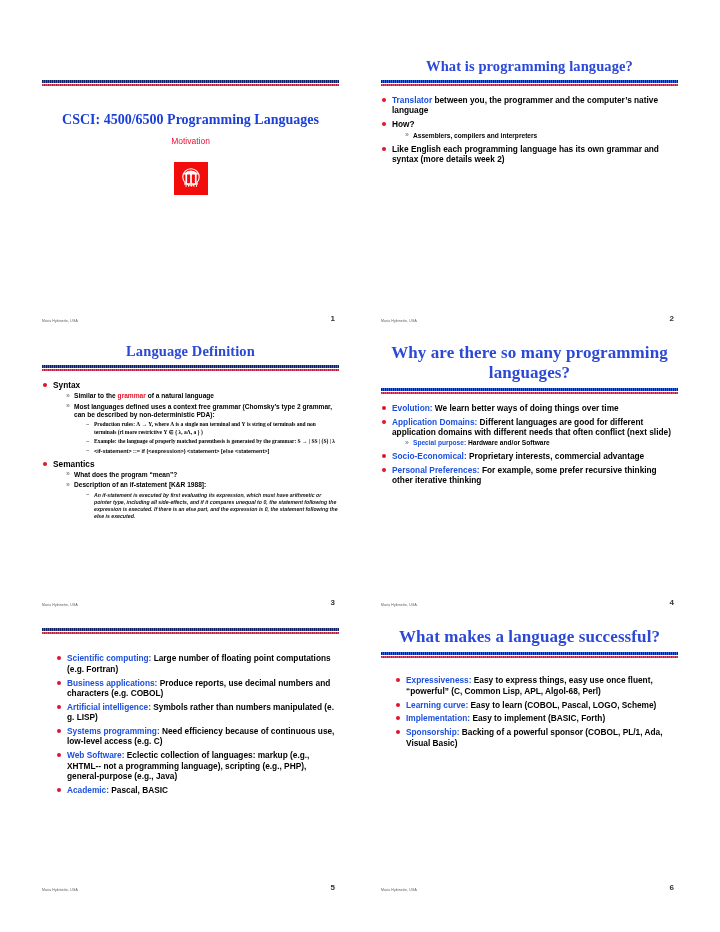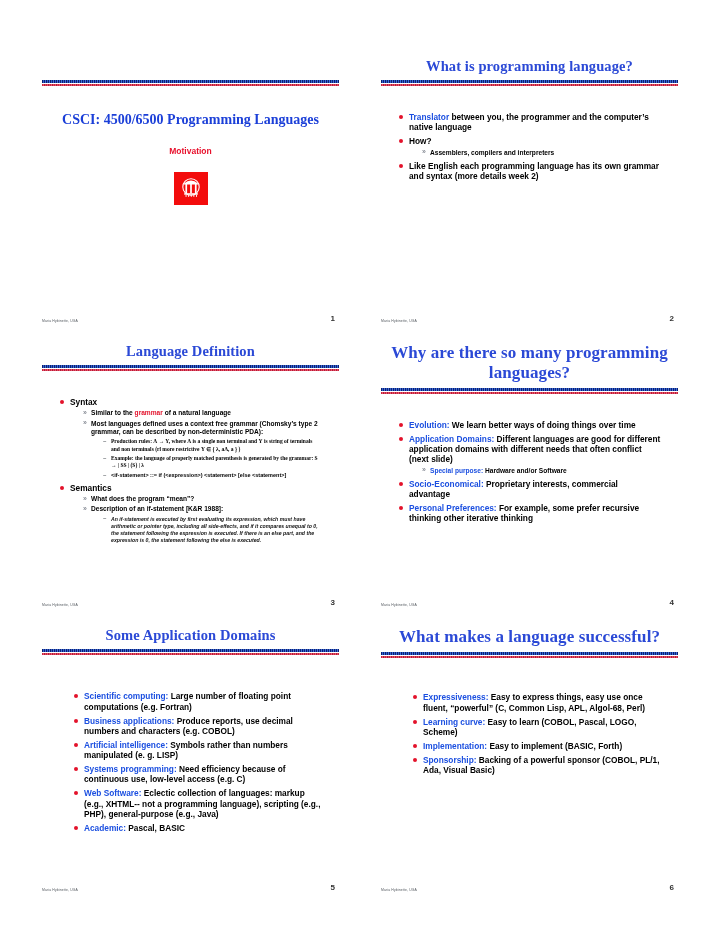--- a/index.html
+++ b/index.html
@@ -113,40 +113,40 @@
   .course-title {
     font-family: "Liberation Serif", serif;
     font-weight: bold;
     color: #1B3FD8;
     font-size: 14px;
     line-height: 1.25;
     text-align: center;
     margin: 0;
   }
   .subtitle-motivation {
-    margin-top: 17px;
+    margin-top: 7px;
     font-size: 8.5px;
-    font-weight: bold;
+    font-weight: normal;
     color: #E8112D;
     text-align: center;
   }
   .logo {
     margin-top: 16px;
     width: 34px;
     height: 33px;
     background: #F30C0C;
     display: flex;
     align-items: center;
     justify-content: center;
   }
 
   
   ul.lvl1 {
     list-style: none;
-    margin: 17px;
+    margin: 0;
     padding: 0;
   }
   ul.lvl1 > li {
     position: relative;
     padding-left: 11px;
     margin-bottom: 3.5px;
     font-size: 8.3px;
     font-weight: bold;
     color: #000000;
     line-height: 1.25;
@@ -360,21 +360,20 @@
         <li><span class="b1"></span><span class="kw-blue">Personal Preferences:</span><span> For example, some prefer recursive thinking other iterative thinking</span></li>
       </ul>
     </div>
     <div class="slide-footer">
       <div class="footer-credit">Maria Hybinette, UGA</div>
       <div class="slide-number">4</div>
     </div>
   </div>
 
   <div class="slide">
-    <div class="slide-title">Some Application Domains</div>
     <div class="divider">
       <div class="band-top"></div>
         <div class="band-gap"></div>
         <div class="band-bot"></div>
     </div>
     <div class="slide-body" style="padding-left:14px;padding-top:10px;">
       <ul class="lvl1">
         <li><span class="b1"></span><span class="kw-blue">Scientific computing:</span><span> Large number of floating point computations (e.g. Fortran)</span></li>
         <li><span class="b1"></span><span class="kw-blue">Business applications:</span><span>  Produce reports, use decimal numbers and characters (e.g. COBOL)</span></li>
         <li><span class="b1"></span><span class="kw-blue">Artificial intelligence:</span><span>  Symbols rather than numbers manipulated (e. g. LISP)</span></li>

